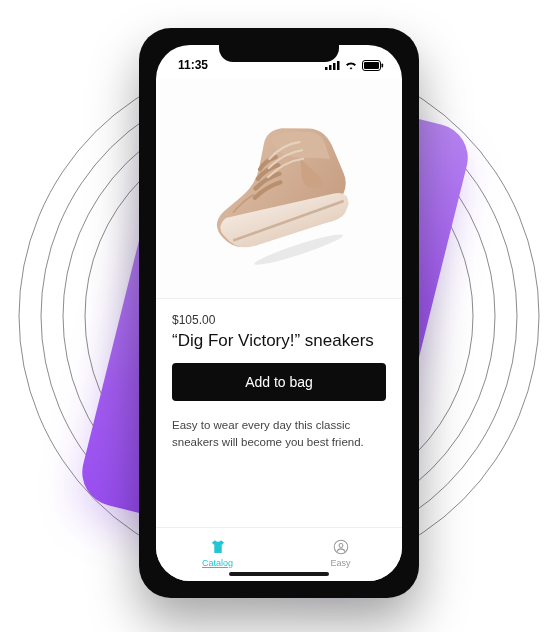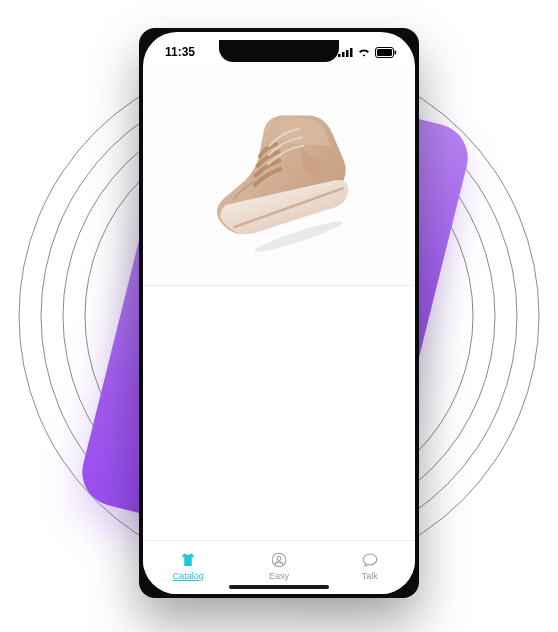--- a/index.html
+++ b/index.html
@@ -42,22 +42,22 @@
     left: 125px;
     box-shadow: 0 20px 40px rgba(140, 70, 230, 0.25);
   }
   .phone {
     position: absolute;
     width: 280px;
     height: 570px;
     top: 28px;
     left: 139px;
     background: #0b0b0b;
-    border-radius: 16px;
-    padding: 4px;
+    border-radius: 32px;
+    padding: 17px;
     box-shadow: 0 25px 50px rgba(0,0,0,0.35);
   }
   .phone::before {
     content: "";
     position: absolute;
     top: 12px;
     left: 50%;
     transform: translateX(-50%);
     width: 120px;
     height: 22px;
@@ -228,42 +228,42 @@
           <path d="M22 118 Q15 105 30 98 L160 110 Q178 112 172 128 L165 136 Q158 142 140 140 L55 140 Q30 140 22 118 Z" fill="url(#sole)"></path>
           <path d="M30 126 L168 122" stroke="#cdb29b" stroke-width="3" fill="none"></path>
           <path d="M108 28 Q120 20 135 25 L155 32 Q168 38 168 52 L168 70 Q150 62 135 58 Q120 52 112 42 Z" fill="#d7b79d"></path>
           <path d="M86 56 Q95 48 108 48 M80 66 Q92 58 108 58 M74 76 Q88 68 106 68 M70 86 Q86 78 104 78" stroke="#b8906f" stroke-width="5" stroke-linecap="round" fill="none"></path>
           <path d="M100 48 Q120 36 140 40 M96 58 Q118 46 140 50 M92 68 Q116 56 138 60" stroke="#e8d5c4" stroke-width="2.5" stroke-linecap="round" fill="none" opacity="0.9"></path>
           <path d="M135 60 L150 85 Q155 95 148 100 L135 95 Q128 90 130 78 Z" fill="#cba384"></path>
           <path d="M40 95 Q55 85 70 82" stroke="#b8906f" stroke-width="2" fill="none" opacity="0.6"></path>
         </svg>
       </div>
 
+      <div class="info">
+        <div class="price">$105.00</div>
+        <div class="title">“Dig For Victory!” sneakers</div>
+        <button class="add-btn">Add to bag</button>
+        <div class="desc">Easy to wear every day this classic sneakers will become you best friend.</div>
+      </div>
 
       <div class="tabbar">
         <div class="tab active">
           <svg viewBox="0 0 24 24">
               <path d="M8 3 L4 6 L6 9 L7 8 L7 20 L17 20 L17 8 L18 9 L20 6 L16 3 C16 3 15 5 12 5 C9 5 8 3 8 3 Z" fill="#24c6d4"></path>
             </svg>
           <span>Catalog</span>
         </div>
         <div class="tab">
           <svg viewBox="0 0 24 24">
               <circle cx="12" cy="12" r="9" fill="none" stroke="#9a9a9a" stroke-width="1.4"></circle>
               <circle cx="12" cy="10" r="2.6" fill="none" stroke="#9a9a9a" stroke-width="1.4"></circle>
               <path d="M6.5 18.5 C7.5 15.5 10 14.5 12 14.5 C14 14.5 16.5 15.5 17.5 18.5" fill="none" stroke="#9a9a9a" stroke-width="1.4"></path>
             </svg>
           <span>Easy</span>
         </div>
-        <div class="tab">
-          <svg viewBox="0 0 24 24">
-              <path d="M12 4 C7 4 3 7.2 3 11.2 C3 13.4 4.2 15.3 6.1 16.6 L5.4 20 L9.2 18.1 C10.1 18.3 11 18.4 12 18.4 C17 18.4 21 15.2 21 11.2 C21 7.2 17 4 12 4 Z" fill="none" stroke="#9a9a9a" stroke-width="1.4"></path>
-            </svg>
-          <span>Talk</span>
-        </div>
       </div>
 
       <div class="home-indicator"></div>
 
     </div>
   </div>
 
 </div>
 
 </body></html>

